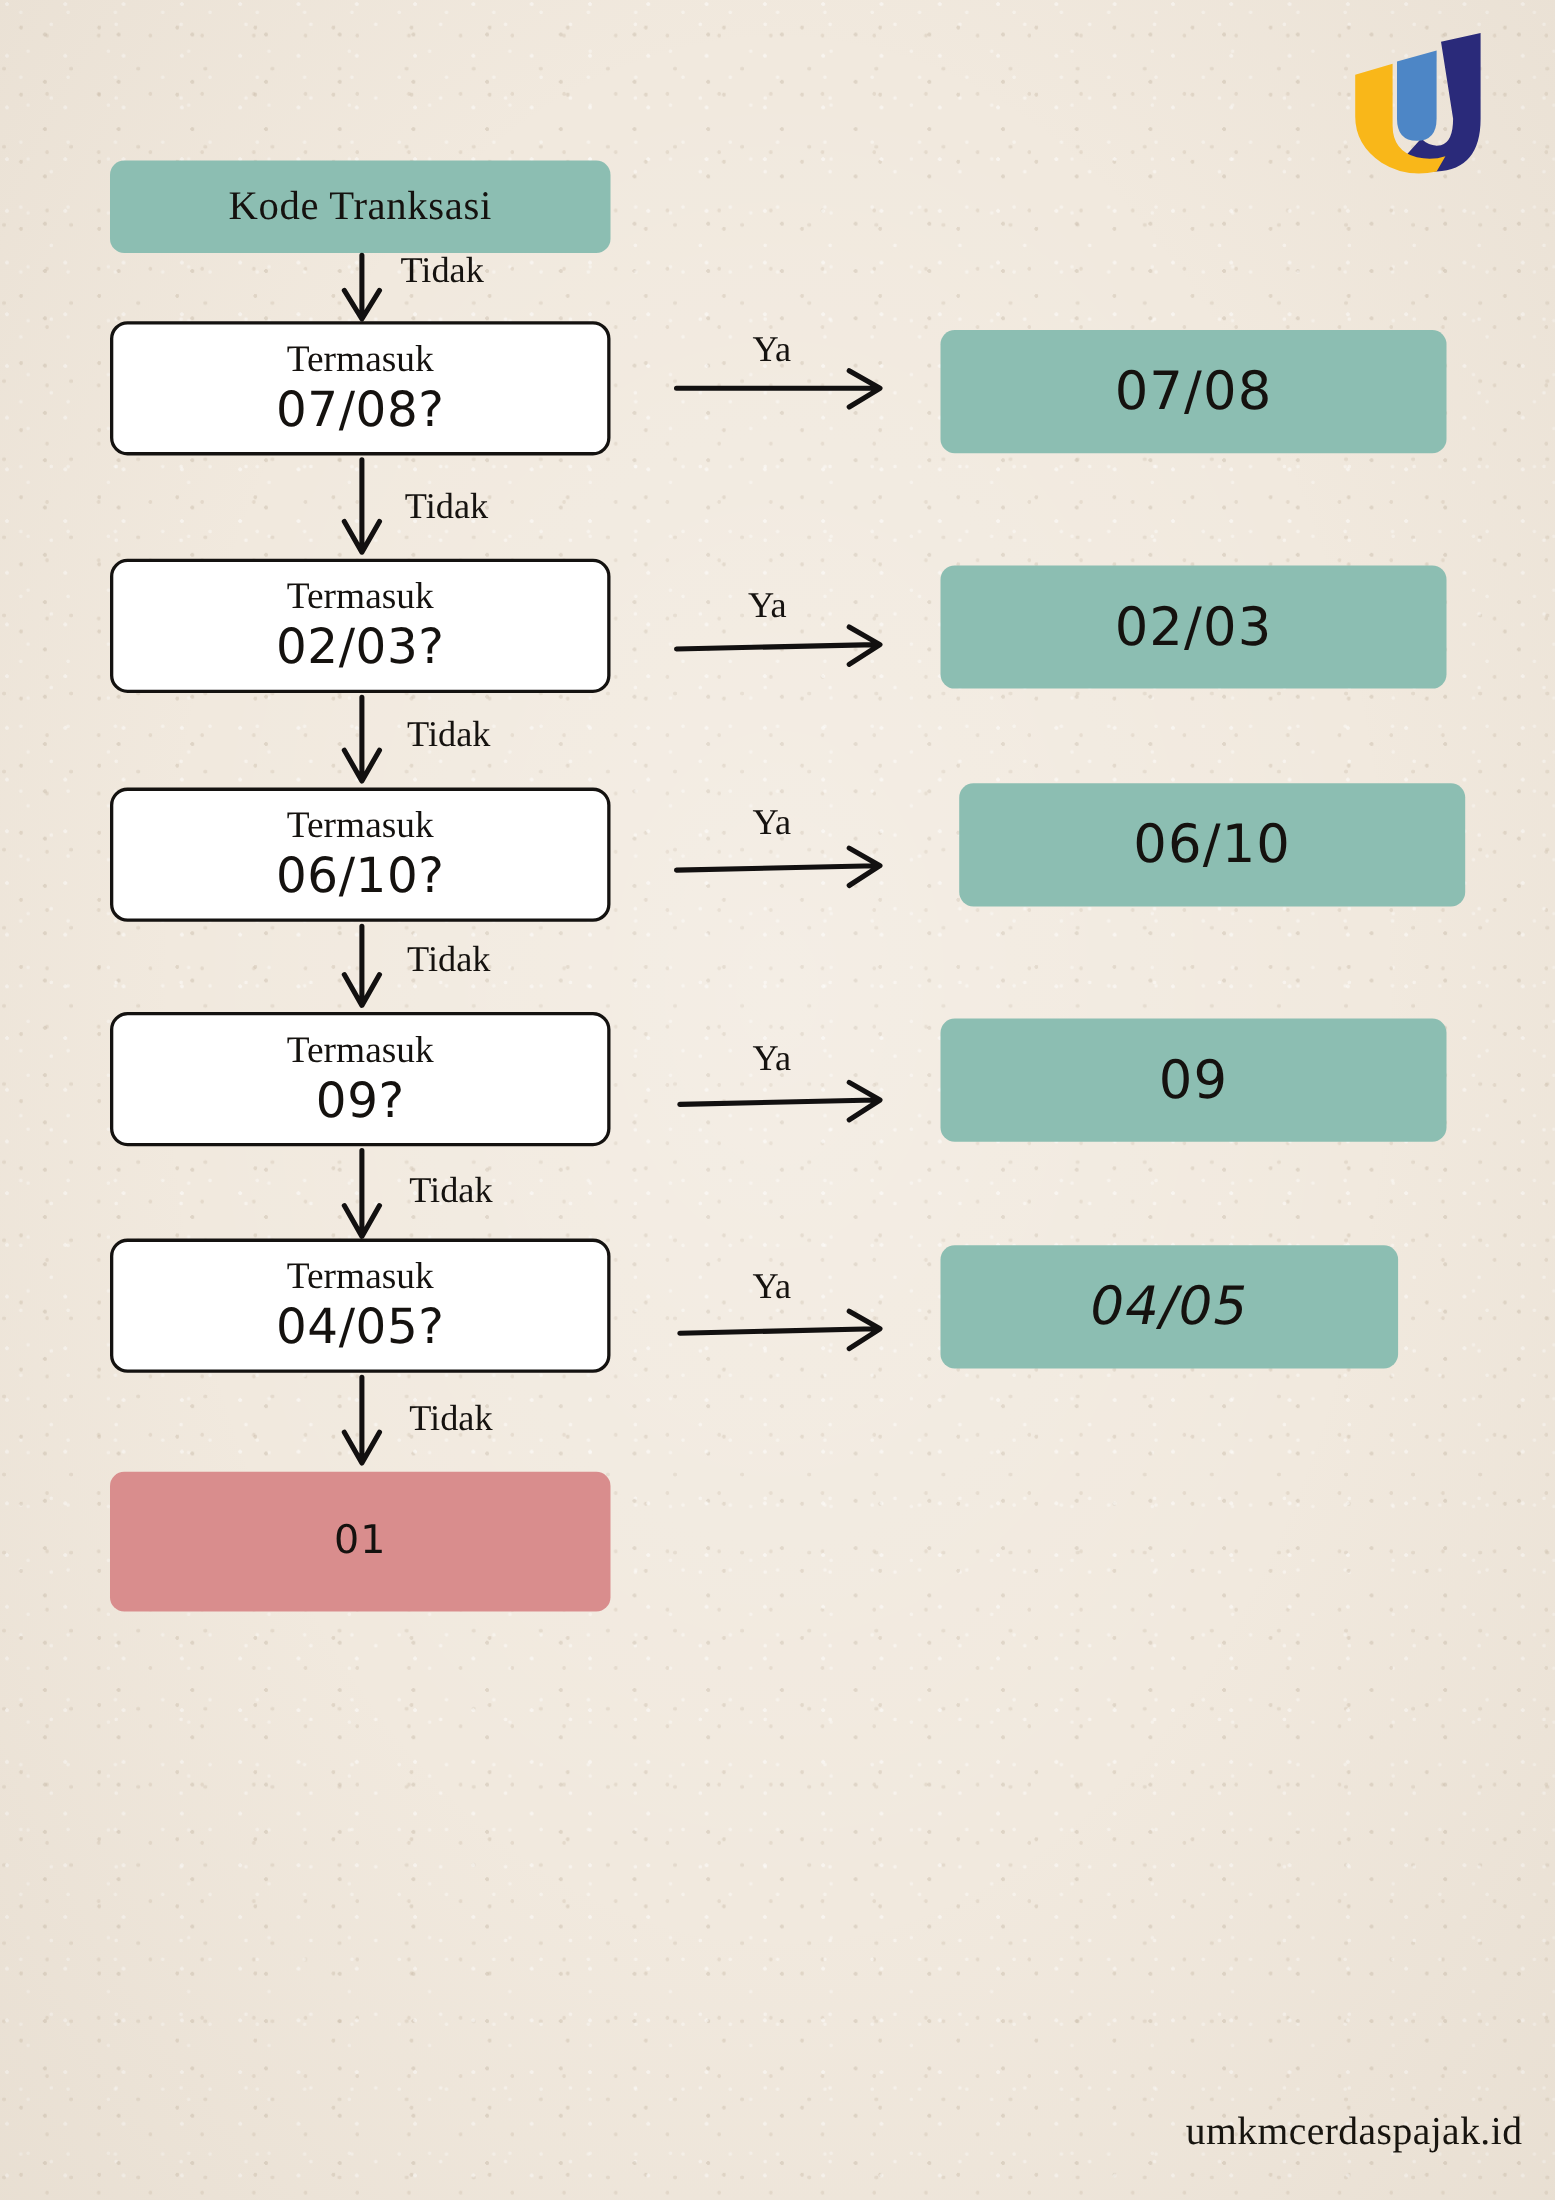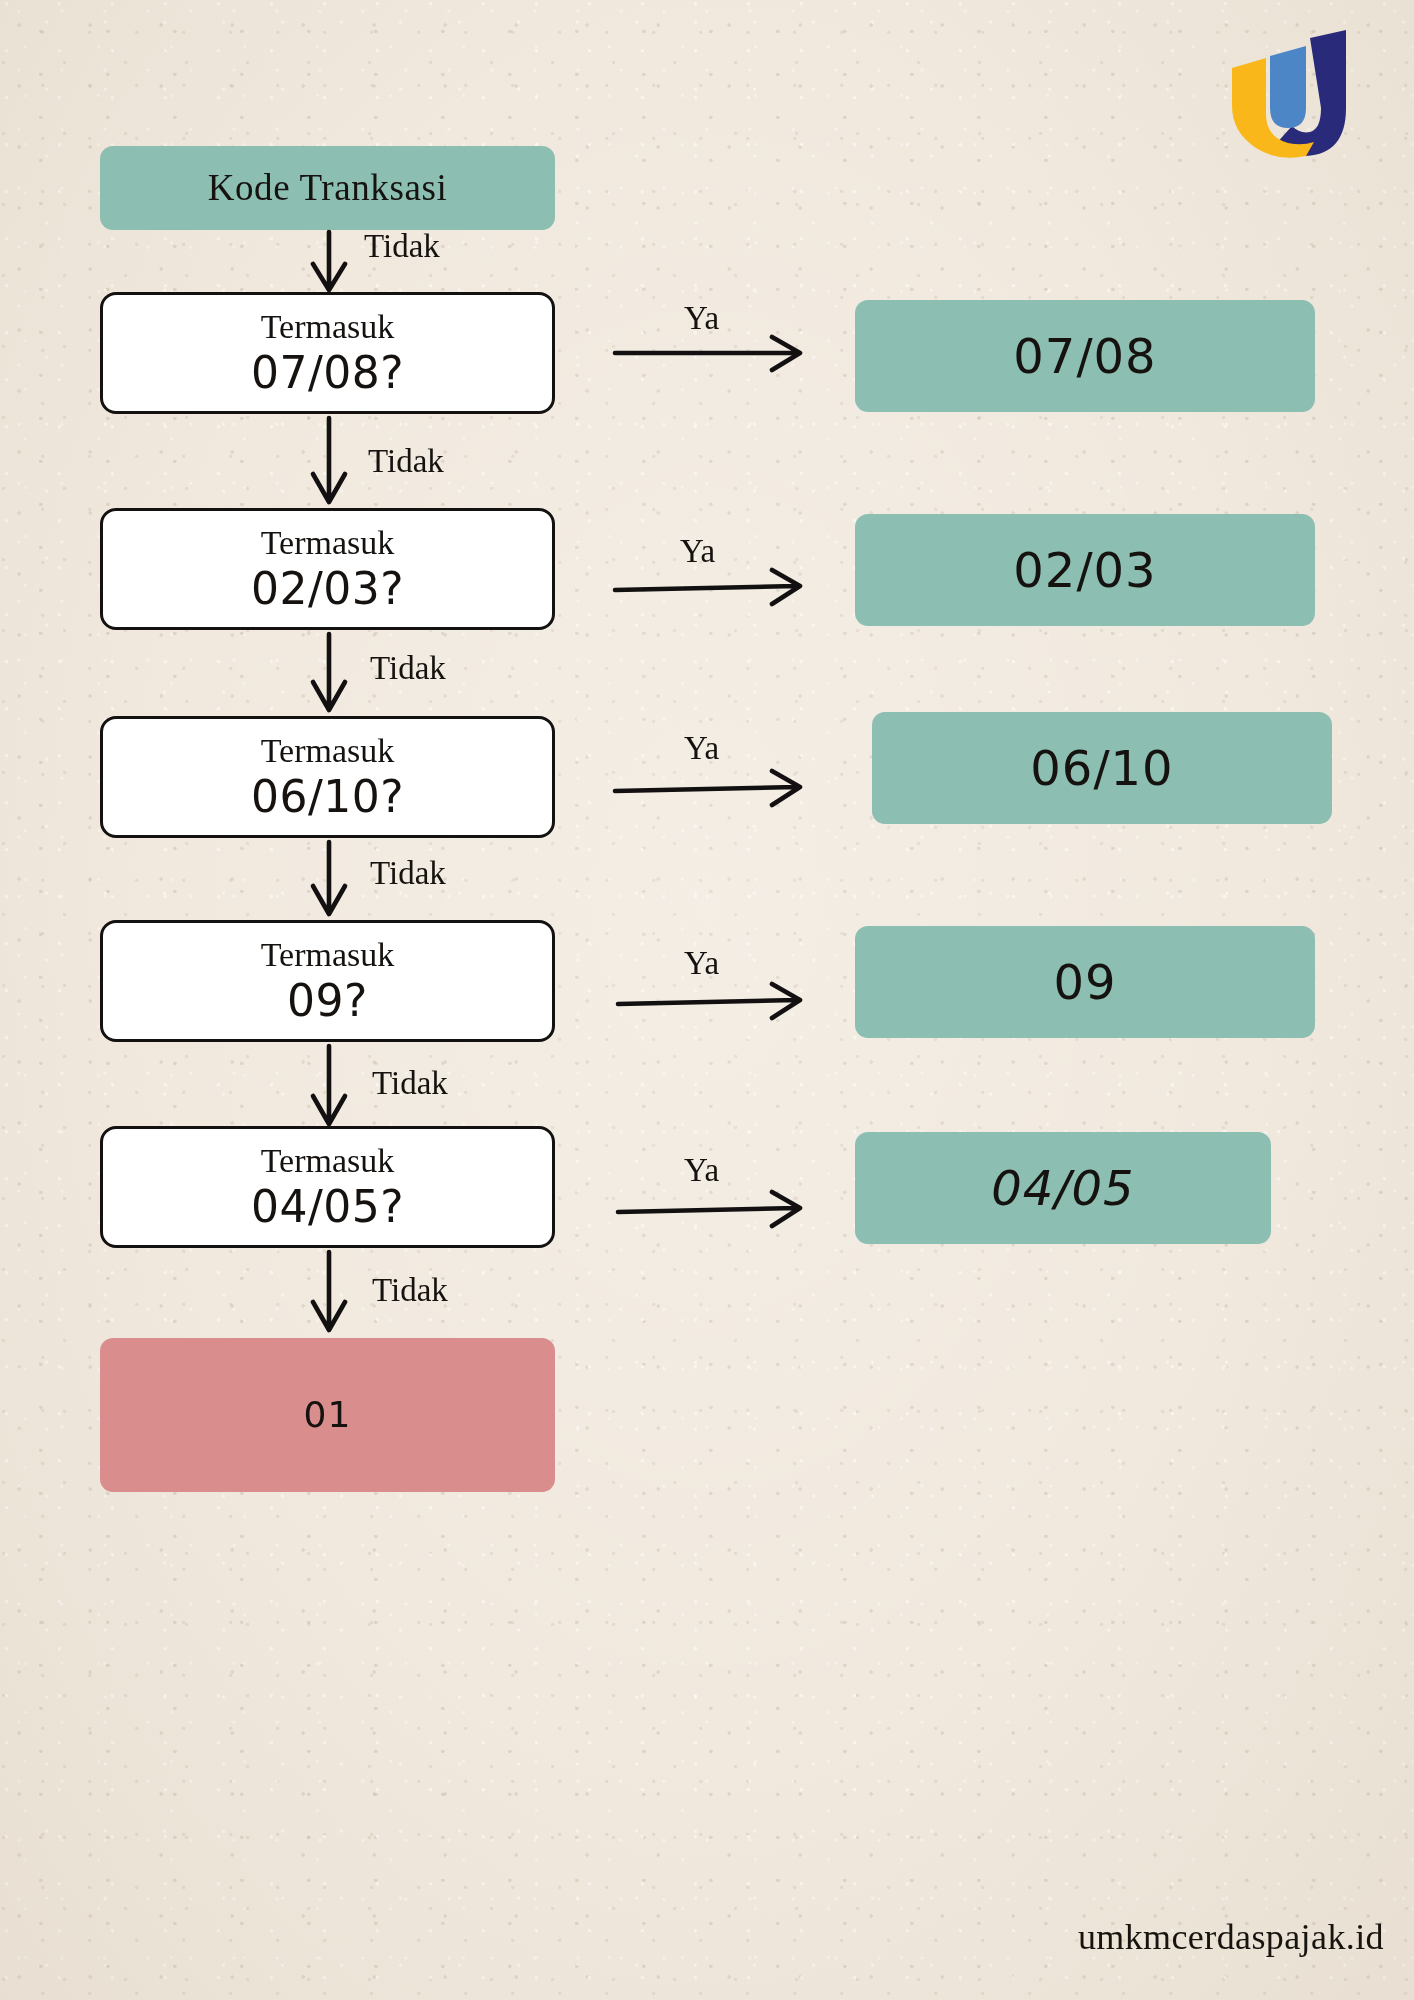--- a/index.html
+++ b/index.html
@@ -245,19 +245,19 @@
 
   <div class="node node-result" style="left:855px; top:1132px; width:416px; height:112px;font-style:italic;">
     <span>04/05</span>
   </div>
 
   <svg class="arrow-svg" style="left:0; top:0; width:1414px; height:2000px;">
     <path d="M329 1252 L329 1328 M313 1302 L329 1330 L345 1302"></path>
   </svg>
   <div class="edge-label" style="left:372px; top:1272px;">Tidak</div>
 
-  <div class="node node-terminal" style="left:100px; top:1338px; width:455px; height:154px;">
+  <div class="node node-terminal" style="left:100px; top:1338px; width:455px; height:127px;">
     <span>01</span>
   </div>
 
   <div id="site-footer">umkmcerdaspajak.id</div>
 
 </div>
 
 </body></html>

